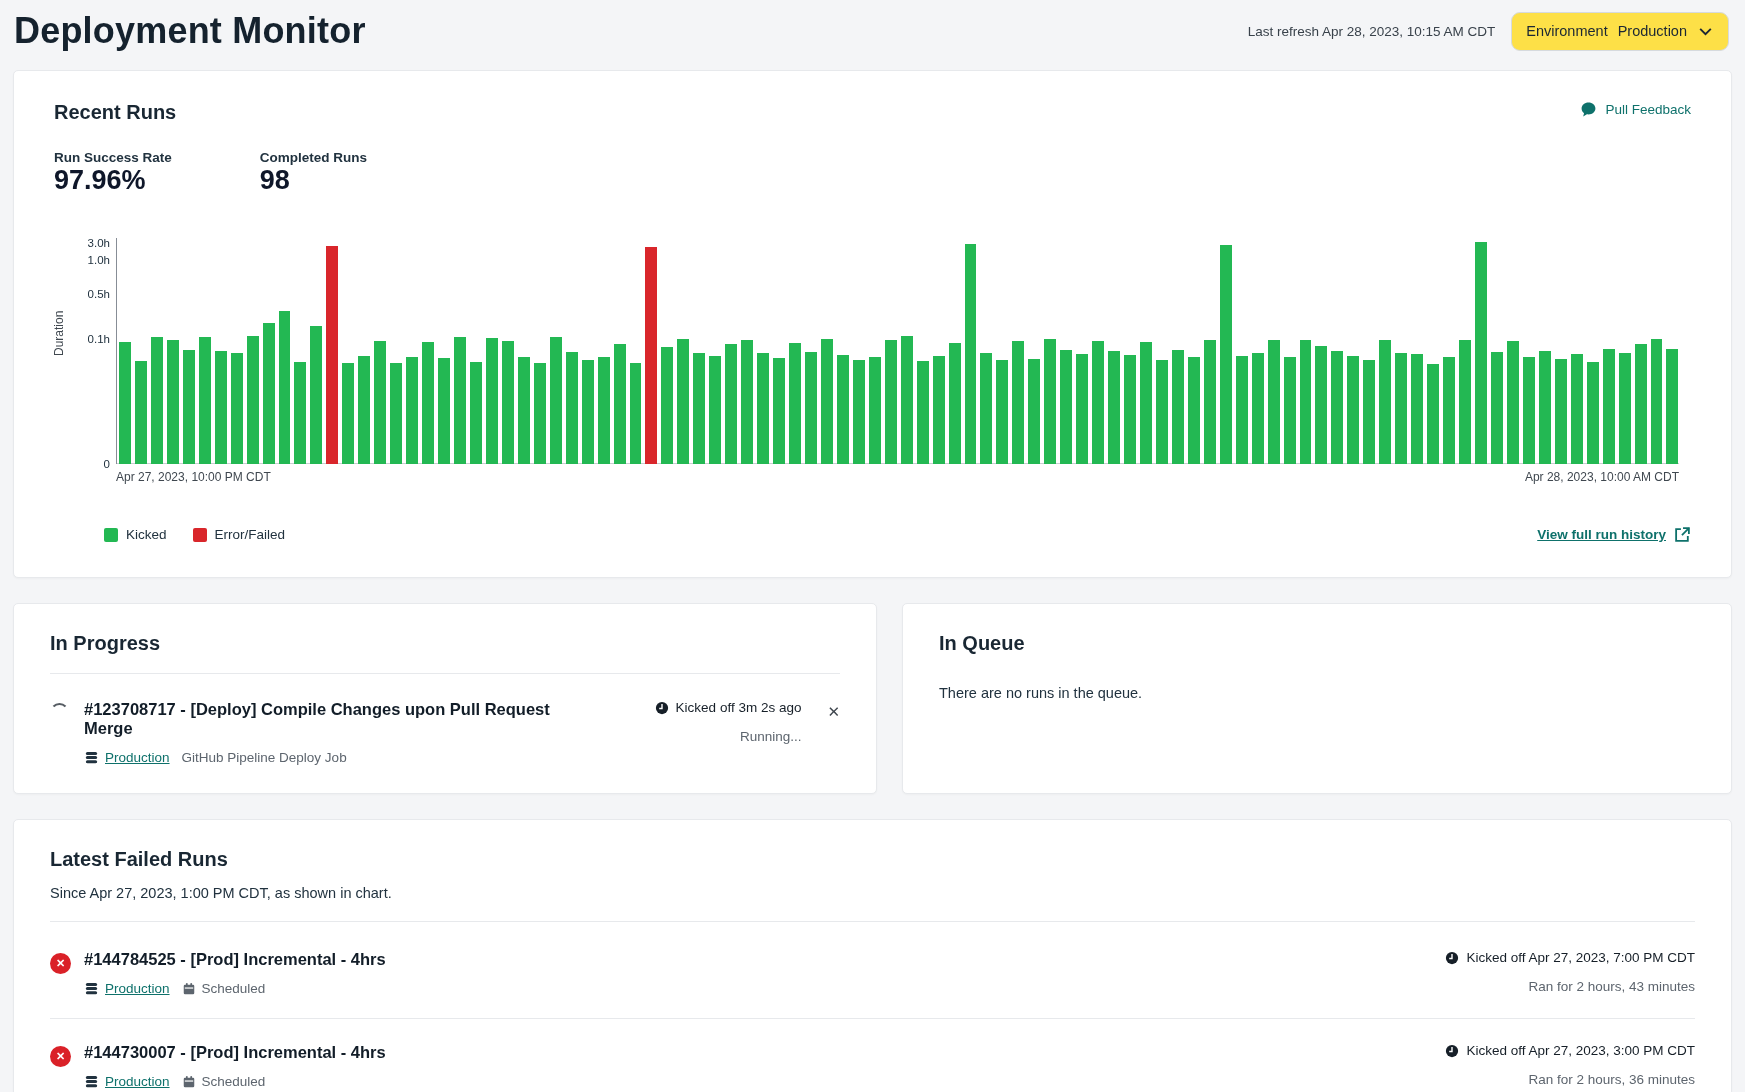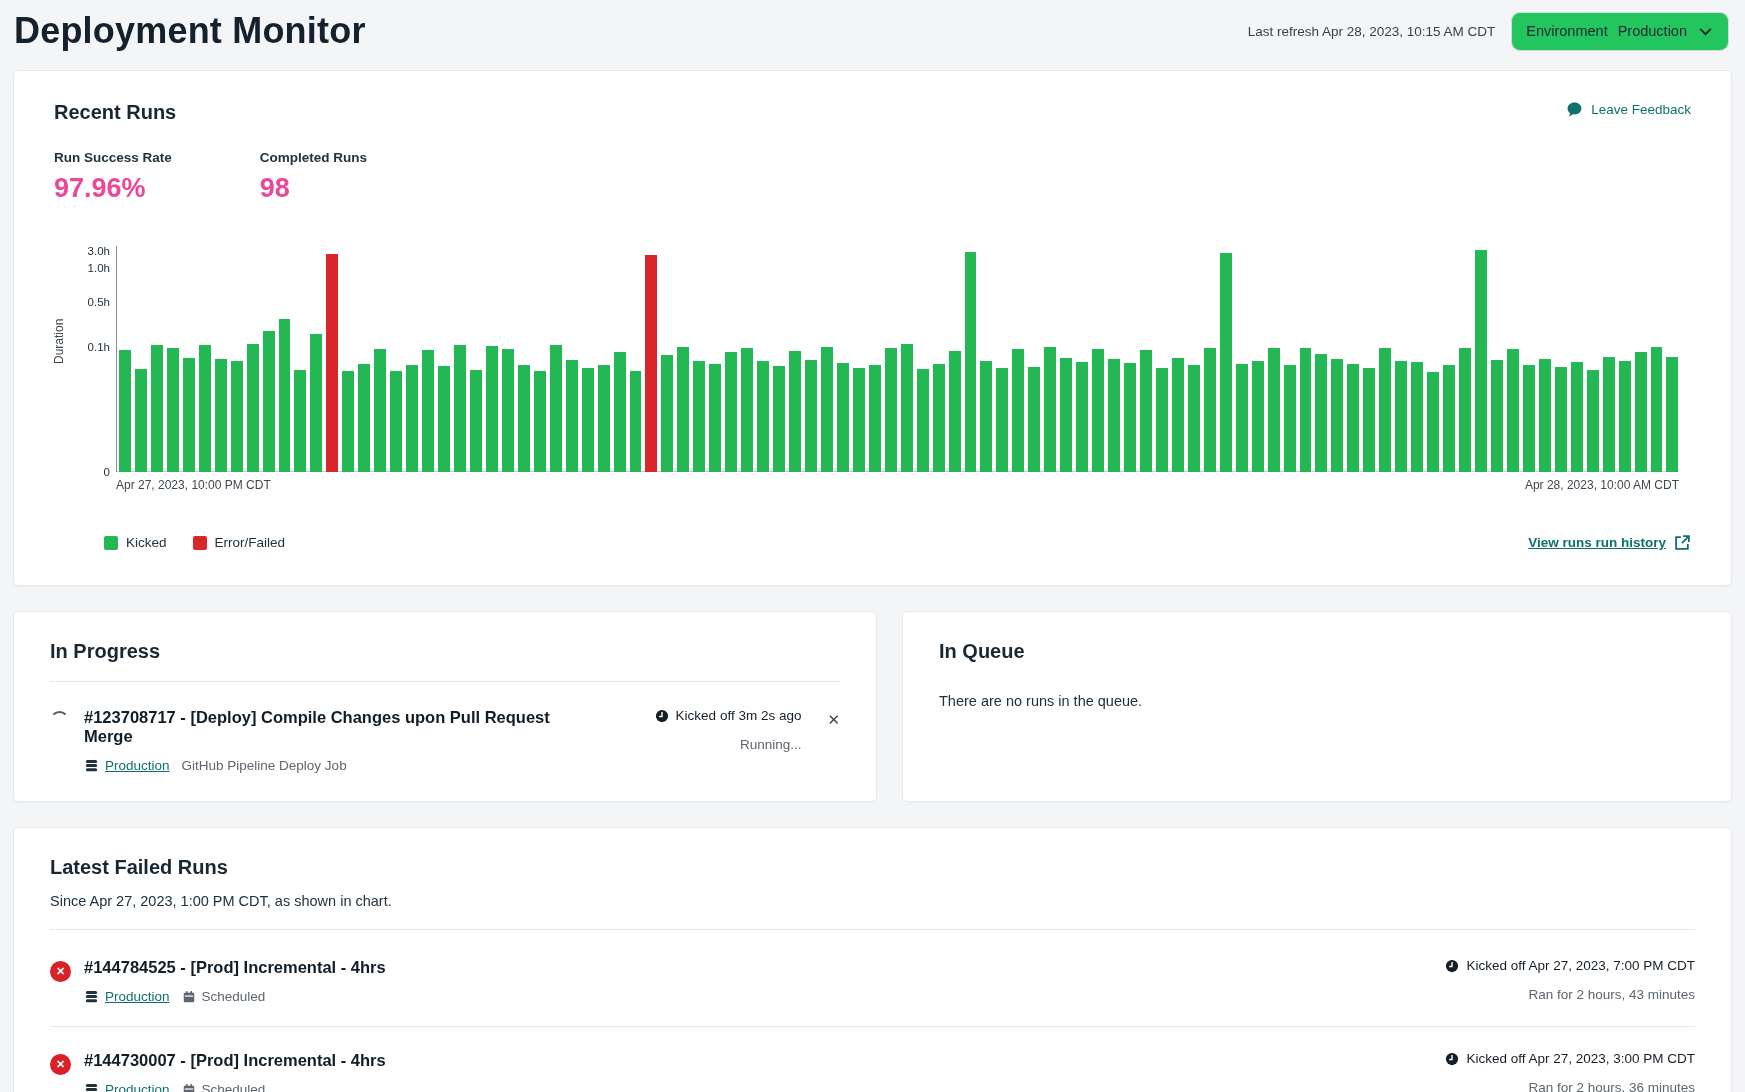--- a/index.html
+++ b/index.html
@@ -4,34 +4,34 @@
 <style>
   * { margin:0; padding:0; box-sizing:border-box; }
   html,body { width:1745px; background:#f4f5f7; font-family:"Liberation Sans", sans-serif; color:#21323f; }
   body { min-height:1092px; }
 
   
   .topbar { display:flex; align-items:center; justify-content:space-between; padding:10px 16px 10px 14px; height:62px; }
   .page-title { font-size:36px; font-weight:700; color:#15222e; letter-spacing:.2px; }
   .topbar-right { display:flex; align-items:center; gap:16px; }
   .last-refresh { font-size:13.5px; color:#39424b; }
-  .env-select { display:flex; align-items:center; gap:10px; background:#22c55e; border:1px solid #d6dade; border-radius:9px; padding:10px 14px; font-size:14.5px; color:#1b2734; cursor:pointer; }
+  .env-select { display:flex; align-items:center; gap:10px; background:#fde047; border:1px solid #d6dade; border-radius:9px; padding:10px 14px; font-size:14.5px; color:#1b2734; cursor:pointer; }
   .env-select svg { display:block; }
 
   
   .card { background:#fff; border:1px solid #e7e9ec; border-radius:5px; box-shadow:0 1px 2px rgba(0,0,0,.03); }
   .card-lg { margin:8px 13px 0 13px; padding:30px 40px 34px 40px; }
   .section-title { font-size:20px; font-weight:700; color:#192733; }
 
   
   .rr-head { display:flex; justify-content:space-between; align-items:flex-start; }
   .feedback-link { display:flex; align-items:center; gap:8px; font-size:13.5px; color:#0e716b; cursor:pointer; }
   .stats-row { display:flex; gap:88px; margin-top:26px; }
   .stat-label { font-size:13.5px; font-weight:700; color:#21323f; }
-  .stat-value { font-size:27px; font-weight:700; color:#ec4899; margin-top:8px; }
+  .stat-value { font-size:27px; font-weight:700; color:#0f172a; }
 
   .chart-block { margin-top:42px; position:relative; }
   .chart-flex { display:flex; }
   .duration-label { width:22px; position:relative; }
   .duration-label span { position:absolute; left:-2px; top:118px; transform:rotate(-90deg); transform-origin:left top; font-size:12px; color:#3f474f; white-space:nowrap; }
   .y-axis { width:40px; position:relative; height:226px; }
   .y-tick { position:absolute; right:6px; font-size:11.5px; color:#21323f; transform:translateY(50%); }
   .plot { flex:1; position:relative; height:226px; border-left:1.5px solid #878d96; margin-right:12px; }
   .plot-baseline { position:absolute; left:0; right:0; bottom:0; border-bottom:1px solid #c9cdd2; }
   .bars { position:absolute; left:2px; right:0; bottom:0; top:0; display:flex; align-items:flex-end; gap:4px; }
@@ -97,21 +97,21 @@
 
 <div class="card card-lg">
   <div class="rr-head">
     <div class="section-title">Recent Runs</div>
     <div class="feedback-link">
       <icon>
         <svg width="17" height="17" viewBox="0 0 16 16">
             <path d="M8 1.5c3.6 0 6.5 2.5 6.5 5.6s-2.9 5.6-6.5 5.6c-.5 0-1-.05-1.5-.15L3 14.5l.8-2.9C2.4 10.6 1.5 9 1.5 7.1 1.5 4 4.4 1.5 8 1.5z" fill="#0e716b"></path>
           </svg>
       </icon>
-      <span>Leave Feedback</span>
+      <span>Pull Feedback</span>
     </div>
   </div>
 
   <div class="stats-row">
     <div>
       <div class="stat-label">Run Success Rate</div>
       <div class="stat-value">97.96%</div>
     </div>
     <div>
       <div class="stat-label">Completed Runs</div>
@@ -246,21 +246,21 @@
         <div class="legend-item">
           <span class="legend-swatch" style="background: rgb(35, 184, 83);"></span>
           <span>Kicked</span>
         </div>
         <div class="legend-item">
           <span class="legend-swatch" style="background: rgb(217, 38, 43);"></span>
           <span>Error/Failed</span>
         </div>
       </div>
     <div class="history-link">
-      <span class="link-text">View runs run history</span>
+      <span class="link-text">View full run history</span>
       <icon>
         <svg width="17" height="17" viewBox="0 0 16 16" fill="none" stroke="#0e716b" stroke-width="1.7">
             <path d="M13 9.5V14H2V3h4.5"></path>
             <path d="M8.5 2H14v5.5"></path>
             <path d="M14 2L7.5 8.5"></path>
           </svg>
       </icon>
     </div>
   </div>
 </div>

